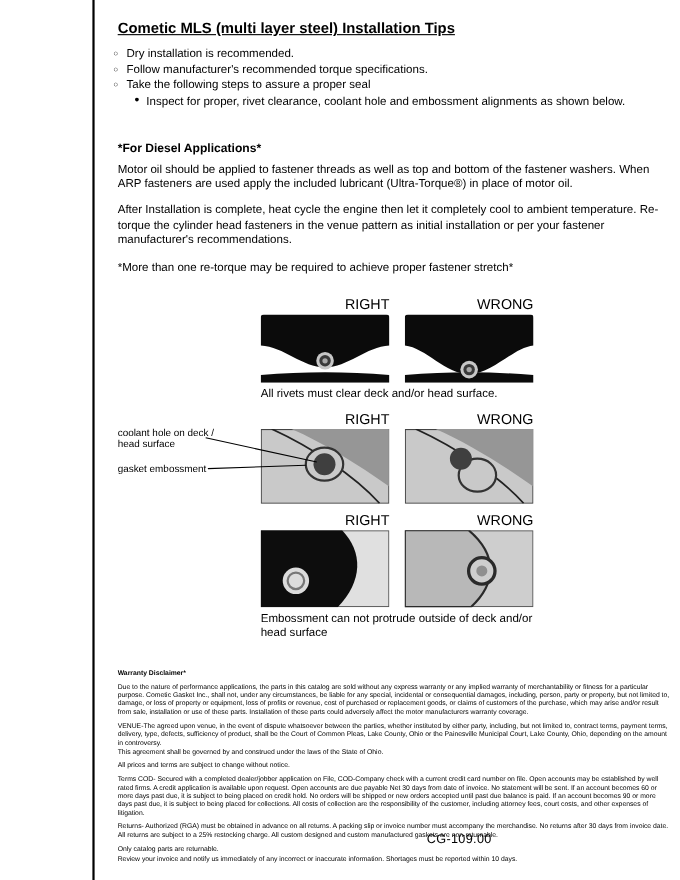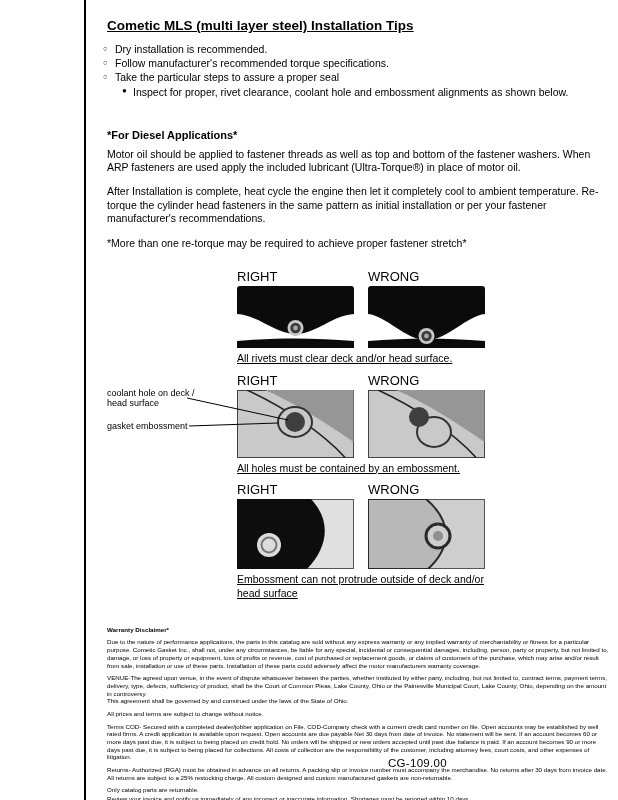--- a/index.html
+++ b/index.html
@@ -25,24 +25,24 @@
   .subbullet { position: relative; padding-left: 11px; margin-left: 22px; font-size: 10.5px; line-height: 1.35; }
   .subbullet::before { content: "●"; position: absolute; left: 0; top: 1px; font-size: 8px; }
 
   .diesel-heading { font-size: 11px; font-weight: bold; margin: 30px 0 7px 7px; }
   .para { font-size: 10.5px; line-height: 1.3; margin: 0 0 10px 7px; width: 500px; }
   .note { font-size: 10.5px; margin: 11px 0 1px 7px; }
 
   .figures { margin: 20px 0 0 137px; width: 250px; }
   .fig-block { margin-bottom: 7px; }
   .fig-labels { display: flex; gap: 14px; margin-bottom: 2px; }
-  .fig-labels span { width: 117px; text-align: left; font-size: 13px; }
+  .fig-labels span { width: 117px; text-align: right; font-size: 13px; }
   .fig-row { display: flex; gap: 14px; position: relative; align-items: center; }
   .fig-row svg { display: block; }
-  .fig-caption { font-size: 10.5px; margin-top: 4px; line-height: 1.3; text-decoration: underline; }
+  .fig-caption { font-size: 10.5px; margin-top: 4px; line-height: 1.3; }
 
   .callout { position: absolute; font-size: 9px; line-height: 1.2; }
   .callout-1 { left: -130px; top: -2px; width: 92px; }
   .callout-2 { left: -130px; top: 31px; width: 104px; }
   .leader-svg { position: absolute; left: -145px; top: -8px; width: 400px; height: 92px; pointer-events: none; }
 
   .legal { margin: 26px 0 0 7px; width: 502px; }
   .legal-heading { font-size: 6.2px; font-weight: bold; margin-bottom: 5px; }
   .legal p { font-size: 6.2px; line-height: 1.24; margin-bottom: 5px; white-space: pre-line; }
 
@@ -54,27 +54,27 @@
 <div class="page">
   <div class="left-rule"></div>
 
   <div class="content">
 
     <h1 class="title">Cometic MLS (multi layer steel) Installation Tips</h1>
 
     <div>
       <div class="bullet">Dry installation is recommended.</div>
       <div class="bullet">Follow manufacturer's recommended torque specifications.</div>
-      <div class="bullet">Take the particular steps to assure a proper seal</div>
+      <div class="bullet">Take the following steps to assure a proper seal</div>
       <div class="subbullet">Inspect for proper, rivet clearance, coolant hole and embossment alignments as shown below.</div>
     </div>
 
     <div class="diesel-heading">*For Diesel Applications*</div>
     <p class="para">Motor oil should be applied to fastener threads as well as top and bottom of the fastener washers. When ARP fasteners are used apply the included lubricant (Ultra-Torque®) in place of motor oil.</p>
-    <p class="para">After Installation is complete, heat cycle the engine then let it completely cool to ambient temperature. Re-torque the cylinder head fasteners in the same pattern as initial installation or per your fastener manufacturer's recommendations.</p>
+    <p class="para">After Installation is complete, heat cycle the engine then let it completely cool to ambient temperature. Re-torque the cylinder head fasteners in the venue pattern as initial installation or per your fastener manufacturer's recommendations.</p>
     <p class="note">*More than one re-torque may be required to achieve proper fastener stretch*</p>
 
     <div class="figures">
 
       <div class="fig-block">
         <div class="fig-labels">
           <span>RIGHT</span>
           <span>WRONG</span>
         </div>
         <div class="fig-row">
@@ -116,21 +116,20 @@
             <circle cx="58" cy="32" r="10" fill="#3f3f3f"></circle>
           </svg>
           <svg width="117" height="68" viewBox="0 0 117 68">
             <rect x="0.5" y="0.5" width="116" height="67" fill="#c9c9c9" stroke="#444"></rect>
             <path d="M28,0 H116.5 V52 C88,32 56,12 28,0 Z" fill="#969696"></path>
             <path d="M10,0 C45,16 85,42 108,67.5" fill="none" stroke="#222" stroke-width="1.6"></path>
             <ellipse cx="66" cy="42" rx="17" ry="15" fill="#c9c9c9" stroke="#333" stroke-width="2"></ellipse>
             <circle cx="51" cy="27" r="10" fill="#3f3f3f"></circle>
           </svg>
         </div>
-        <div class="fig-caption">All holes must be contained by an embossment.</div>
       </div>
 
       <div class="fig-block">
         <div class="fig-labels">
           <span>RIGHT</span>
           <span>WRONG</span>
         </div>
         <div class="fig-row">
           <svg width="117" height="70" viewBox="0 0 117 70">
             <rect x="0.5" y="0.5" width="116" height="69" fill="#e0e0e0" stroke="#555"></rect>

